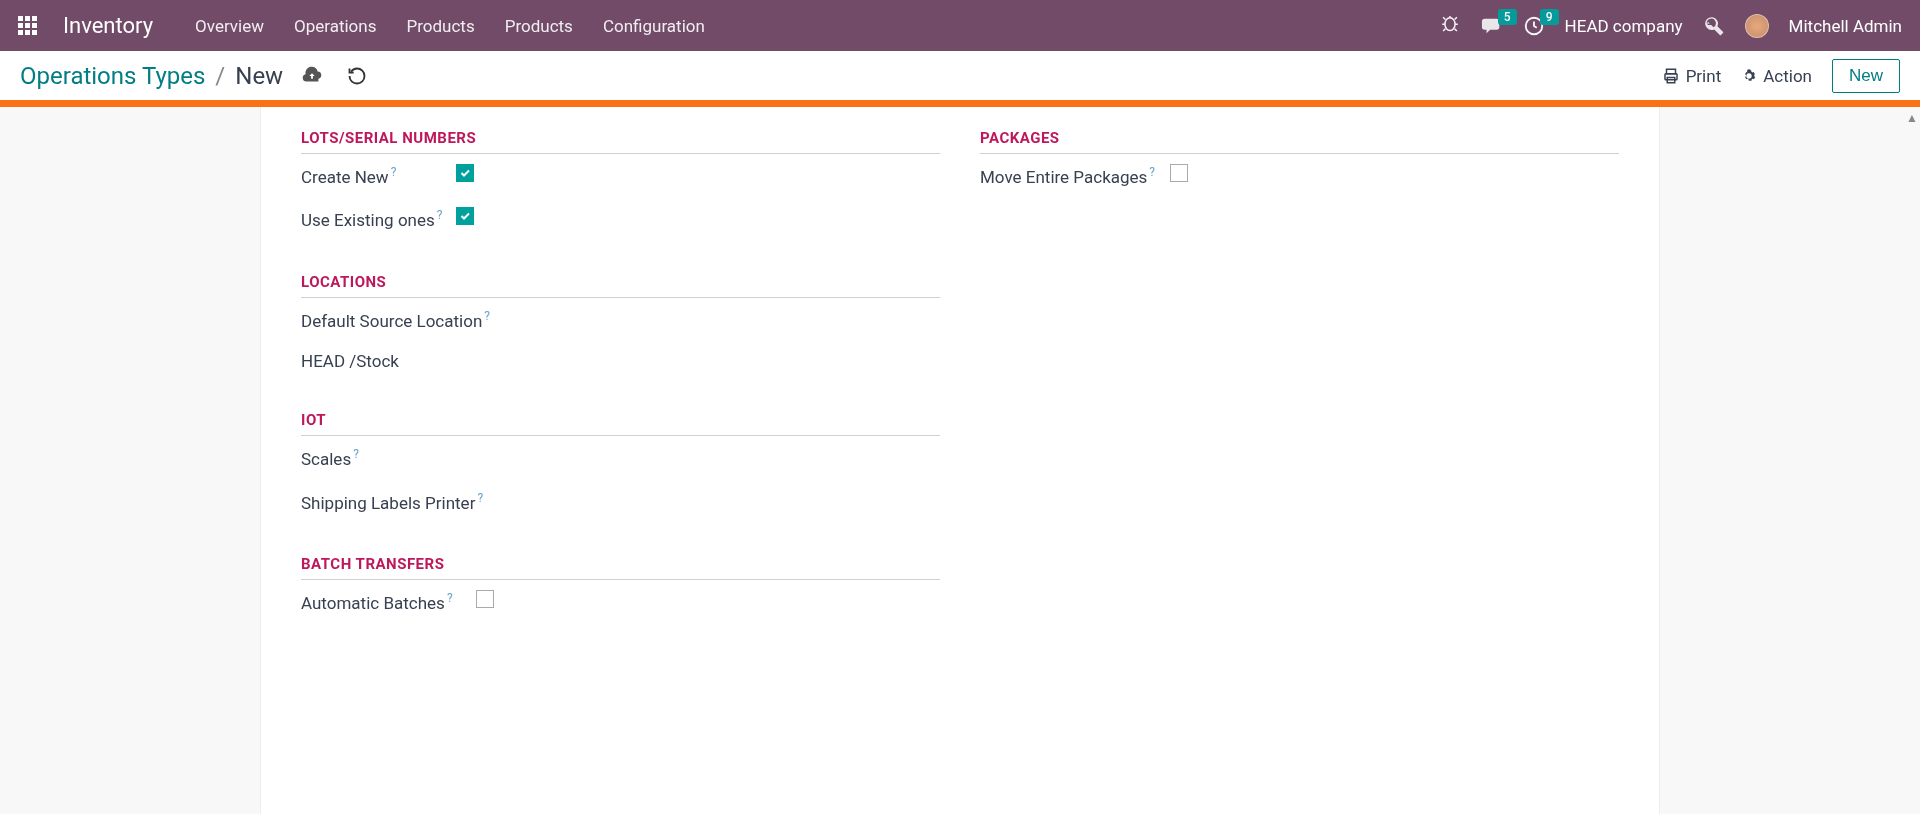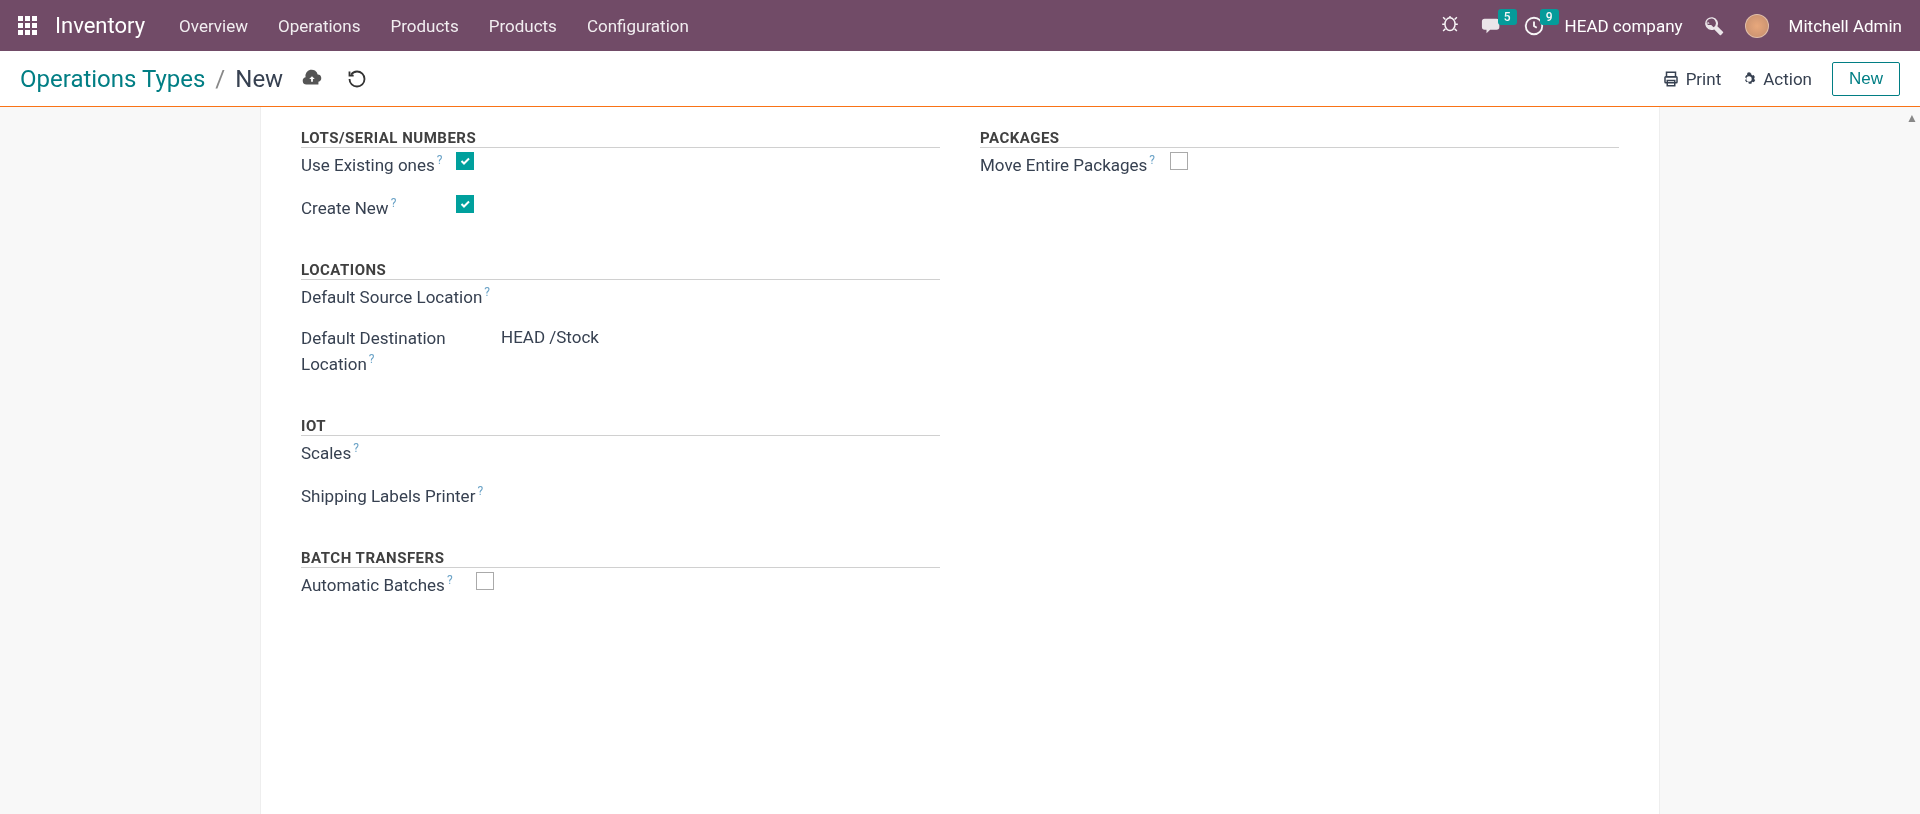--- a/index.html
+++ b/index.html
@@ -1,43 +1,43 @@
 <!DOCTYPE html>
 <html><head>
 <meta charset="utf-8">
 <style>
 * { box-sizing: border-box; margin: 0; padding: 0; }
 body { font-family: -apple-system, BlinkMacSystemFont, "Segoe UI", Roboto, sans-serif; background: #f8f8f8; color: #374151; font-size: 16px; }
-.topbar { background: #714B67; color: #fff; height: 51px; display: flex; align-items: center; padding: 0 18px; gap: 16px; }
+.topbar { background: #714B67; color: #fff; height: 51px; display: flex; align-items: center; padding: 0 18px; gap: 24px; }
 .apps-icon { display: grid; grid-template-columns: repeat(3,5px); grid-template-rows: repeat(3,5px); gap: 2px; cursor: pointer; }
 .apps-icon span { background: #fff; }
 .brand { font-size: 22px; color: #fff; font-weight: 400; margin-left: 2px; }
 .nav-items { display: flex; gap: 30px; margin-left: 18px; }
 .nav-item { color: rgba(255,255,255,0.9); font-size: 17px; cursor: pointer; }
 .topbar-right { margin-left: auto; display: flex; align-items: center; gap: 20px; }
 .tray-icon { position: relative; cursor: pointer; opacity: 0.95; display: flex; align-items: center; }
 .tray-icon svg { display: block; }
 .badge { position: absolute; top: -6px; right: -14px; background: #00A09D; color: #fff; font-size: 12px; padding: 1px 6px; border-radius: 3px; font-weight: 500; }
 .company-name { color: #fff; font-size: 17px; }
 .avatar { width: 24px; height: 24px; border-radius: 50%; background: radial-gradient(circle, #e8a87c, #c38d6e); border: 1px solid rgba(255,255,255,0.4); }
-.subheader { background: #fff; height: 56px; display: flex; align-items: center; padding: 0 20px; border-bottom: 1px solid #f97316; }
+.subheader { background: #fff; height: 56px; display: flex; align-items: center; padding: 0 20px; border-bottom: 7px solid #f97316; }
 .breadcrumb { display: flex; align-items: center; gap: 10px; font-size: 24px; }
 .bc-link { color: #017E84; cursor: pointer; }
 .bc-sep { color: #888; }
 .bc-current { color: #374151; }
 .sub-icon { color: #666; cursor: pointer; display: flex; align-items: center; }
 .subheader-right { margin-left: auto; display: flex; gap: 20px; }
 .action-link { color: #374151; font-size: 17px; cursor: pointer; display: flex; align-items: center; gap: 6px; }
 .btn-new { border: 1px solid #017E84; color: #017E84; background: #fff; padding: 6px 16px; font-size: 17px; cursor: pointer; border-radius: 2px; }
 .content-wrap { position: relative; }
 .scroll-hint { position: absolute; right: 2px; top: 4px; color: #888; font-size: 12px; }
 .form-sheet { background: #fff; max-width: 1400px; margin: 0 auto; padding: 0 40px 60px; min-height: 720px; border-left: 1px solid #eee; border-right: 1px solid #eee; }
 .columns { display: flex; gap: 40px; }
 .col { flex: 1; }
-.section-title { font-size: 15px; font-weight: 700; color: #404040; letter-spacing: 0.5px; border-bottom: 1px solid #d0d0d0; margin-top: 22px; margin-bottom: 4px; text-transform: uppercase; }
+.section-title { font-size: 15px; font-weight: 700; color: #be185d; letter-spacing: 0.5px; border-bottom: 1px solid #d0d0d0; padding-bottom: 6px; margin-top: 22px; margin-bottom: 10px; text-transform: uppercase; }
 .field-row { display: flex; align-items: flex-start; margin-bottom: 18px; }
 .field-label { width: 200px; font-size: 17px; color: #374151; line-height: 1.4; position: relative; }
 .help-q { font-size: 12px; color: #6ba3c7; vertical-align: super; margin-left: 2px; cursor: pointer; }
 .field-value { flex: 1; font-size: 17px; color: #374151; }
 .checkbox { width: 18px; height: 18px; background: #00A09D; display: inline-flex; align-items: center; justify-content: center; cursor: pointer; }
 .checkbox.empty { background: #fff; border: 1px solid #aaa; }
 .checkbox svg { display: block; }
 .narrow-col .section-title { max-width: 640px; }
 .narrow-col .field-row { max-width: 640px; }
 </style>
@@ -134,49 +134,46 @@
 
 <div class="content-wrap">
   <div class="scroll-hint">▲</div>
   <div class="form-sheet">
     <div class="columns">
       <div class="col narrow-col">
 
         <div class="section-title">LOTS/SERIAL NUMBERS</div>
         <div class="field-row">
           <div class="field-label" style="width:155px;">
-            <span>Use Existing ones</span><span class="help-q">?</span>
+            <span>Create New</span><span class="help-q">?</span>
           </div>
           <div class="checkbox">
             <svg width="12" height="12" viewBox="0 0 24 24" fill="none" stroke="#fff" stroke-width="4">
                 <path d="M5 12l5 5L20 7"></path>
               </svg>
           </div>
         </div>
         <div class="field-row">
           <div class="field-label" style="width:155px;">
-            <span>Create New</span><span class="help-q">?</span>
+            <span>Use Existing ones</span><span class="help-q">?</span>
           </div>
           <div class="checkbox">
             <svg width="12" height="12" viewBox="0 0 24 24" fill="none" stroke="#fff" stroke-width="4">
                 <path d="M5 12l5 5L20 7"></path>
               </svg>
           </div>
         </div>
 
         <div class="section-title" style="margin-top:40px;">LOCATIONS</div>
         <div class="field-row">
           <div class="field-label">
             <span>Default Source Location</span><span class="help-q">?</span>
           </div>
         </div>
         <div class="field-row">
-          <div class="field-label">
-            <span>Default Destination Location</span><span class="help-q">?</span>
-          </div>
           <div class="field-value">HEAD /Stock</div>
         </div>
 
         <div class="section-title" style="margin-top:40px;">IOT</div>
         <div class="field-row">
           <div class="field-label">
             <span>Scales</span><span class="help-q">?</span>
           </div>
         </div>
         <div class="field-row">

